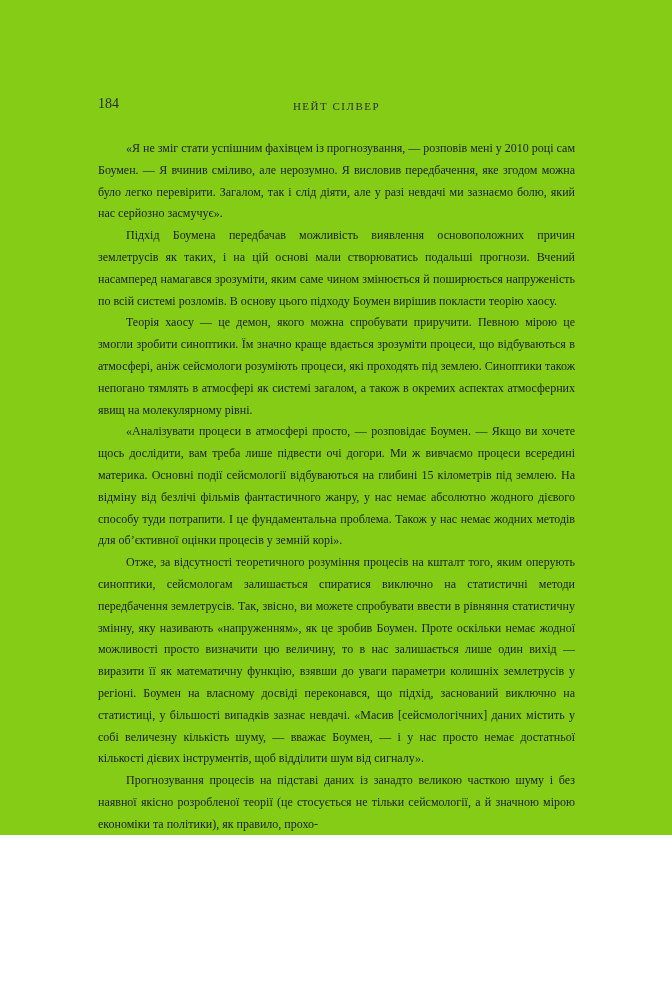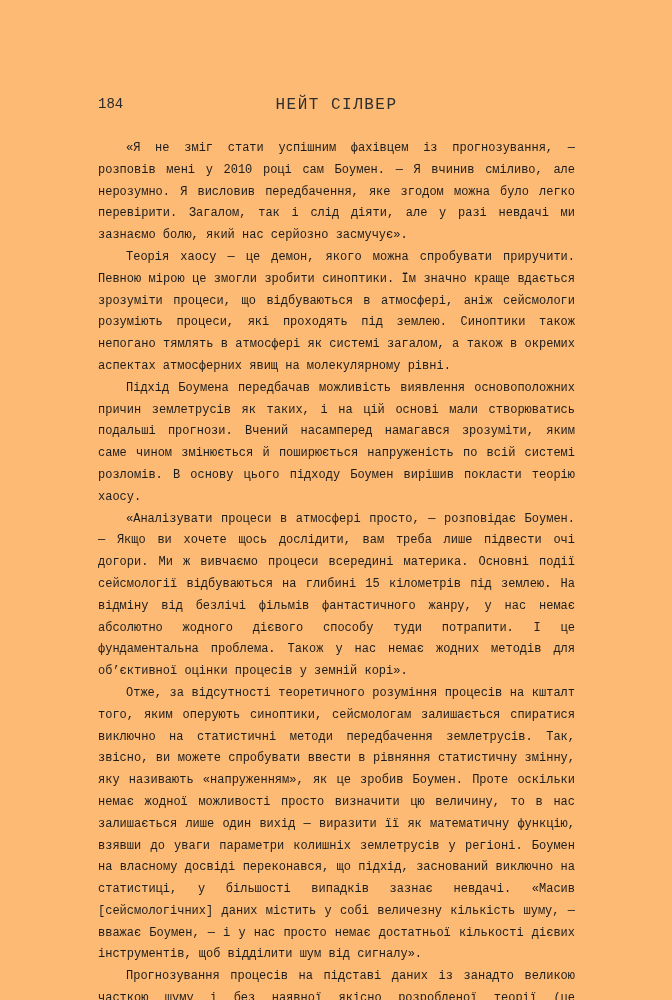--- a/index.html
+++ b/index.html
@@ -3,44 +3,44 @@
 <meta charset="utf-8">
 <style>
   html, body {
     margin: 0;
     padding: 0;
     background: #ffffff;
   }
   .page {
     position: relative;
     width: 672px;
-    height: 1000px;
+    height: 835px;
     box-sizing: border-box;
-    background: #fdba74;
+    background: #84cc16;
     padding: 96px 97px 0 98px;
-    font-family: Liberation Mono, monospace;
+    font-family: Liberation Serif, serif;
     color: #1c1c1c;
     overflow: hidden;
   }
   .page-header {
     position: relative;
     height: 18px;
     margin-bottom: 24px;
     text-align: center;
   }
   .page-number {
     position: absolute;
     left: 0;
     top: 0;
     font-size: 14px;
     color: #2a2a2a;
   }
   .running-title {
     display: inline-block;
-    font-size: 16px;
+    font-size: 11px;
     letter-spacing: 1.5px;
     color: #2f2f2f;
   }
   .page-body {
     width: 477px;
   }
   .para {
     margin: 0;
     font-size: 12px;
     line-height: 21.8px;
@@ -52,19 +52,19 @@
 </head>
 <body>
 
 <div class="page">
   <header class="page-header">
     <span class="page-number">184</span>
     <span class="running-title">НЕЙТ СІЛВЕР</span>
   </header>
   <main class="page-body">
     <p class="para">«Я не зміг стати успішним фахівцем із прогнозування, — розповів мені у 2010 році сам Боумен. — Я вчинив сміливо, але нерозумно. Я висловив передбачення, яке згодом можна було легко перевірити. Загалом, так і слід діяти, але у разі невдачі ми зазнаємо болю, який нас серйозно засмучує».</p>
+    <p class="para">Підхід Боумена передбачав можливість виявлення основоположних причин землетрусів як таких, і на цій основі мали створюватись подальші прогнози. Вчений насамперед намагався зрозуміти, яким саме чином змінюється й поширюється напруженість по всій системі розломів. В основу цього підходу Боумен вирішив покласти теорію хаосу.</p>
     <p class="para">Теорія хаосу — це демон, якого можна спробувати приручити. Певною мірою це змогли зробити синоптики. Їм значно краще вдається зрозуміти процеси, що відбуваються в атмосфері, аніж сейсмологи розуміють процеси, які проходять під землею. Синоптики також непогано тямлять в атмосфері як системі загалом, а також в окремих аспектах атмосферних явищ на молекулярному рівні.</p>
-    <p class="para">Підхід Боумена передбачав можливість виявлення основоположних причин землетрусів як таких, і на цій основі мали створюватись подальші прогнози. Вчений насамперед намагався зрозуміти, яким саме чином змінюється й поширюється напруженість по всій системі розломів. В основу цього підходу Боумен вирішив покласти теорію хаосу.</p>
     <p class="para">«Аналізувати процеси в атмосфері просто, — розповідає Боумен. — Якщо ви хочете щось дослідити, вам треба лише підвести очі догори. Ми ж вивчаємо процеси всередині материка. Основні події сейсмології відбуваються на глибині 15 кілометрів під землею. На відміну від безлічі фільмів фантастичного жанру, у нас немає абсолютно жодного дієвого способу туди потрапити. І це фундаментальна проблема. Також у нас немає жодних методів для об’єктивної оцінки процесів у земній корі».</p>
     <p class="para">Отже, за відсутності теоретичного розуміння процесів на кшталт того, яким оперують синоптики, сейсмологам залишається спиратися виключно на статистичні методи передбачення землетрусів. Так, звісно, ви можете спробувати ввести в рівняння статистичну змінну, яку називають «напруженням», як це зробив Боумен. Проте оскільки немає жодної можливості просто визначити цю величину, то в нас залишається лише один вихід — виразити її як математичну функцію, взявши до уваги параметри колишніх землетрусів у регіоні. Боумен на власному досвіді переконався, що підхід, заснований виключно на статистиці, у більшості випадків зазнає невдачі. «Масив [сейсмологічних] даних містить у собі величезну кількість шуму, — вважає Боумен, — і у нас просто немає достатньої кількості дієвих інструментів, щоб відділити шум від сигналу».</p>
     <p class="para">Прогнозування процесів на підставі даних із занадто великою часткою шуму і без наявної якісно розробленої теорії (це стосується не тільки сейсмології, а й значною мірою економіки та політики), як правило, прохо-</p>
   </main>
 </div>
 
 </body></html>

